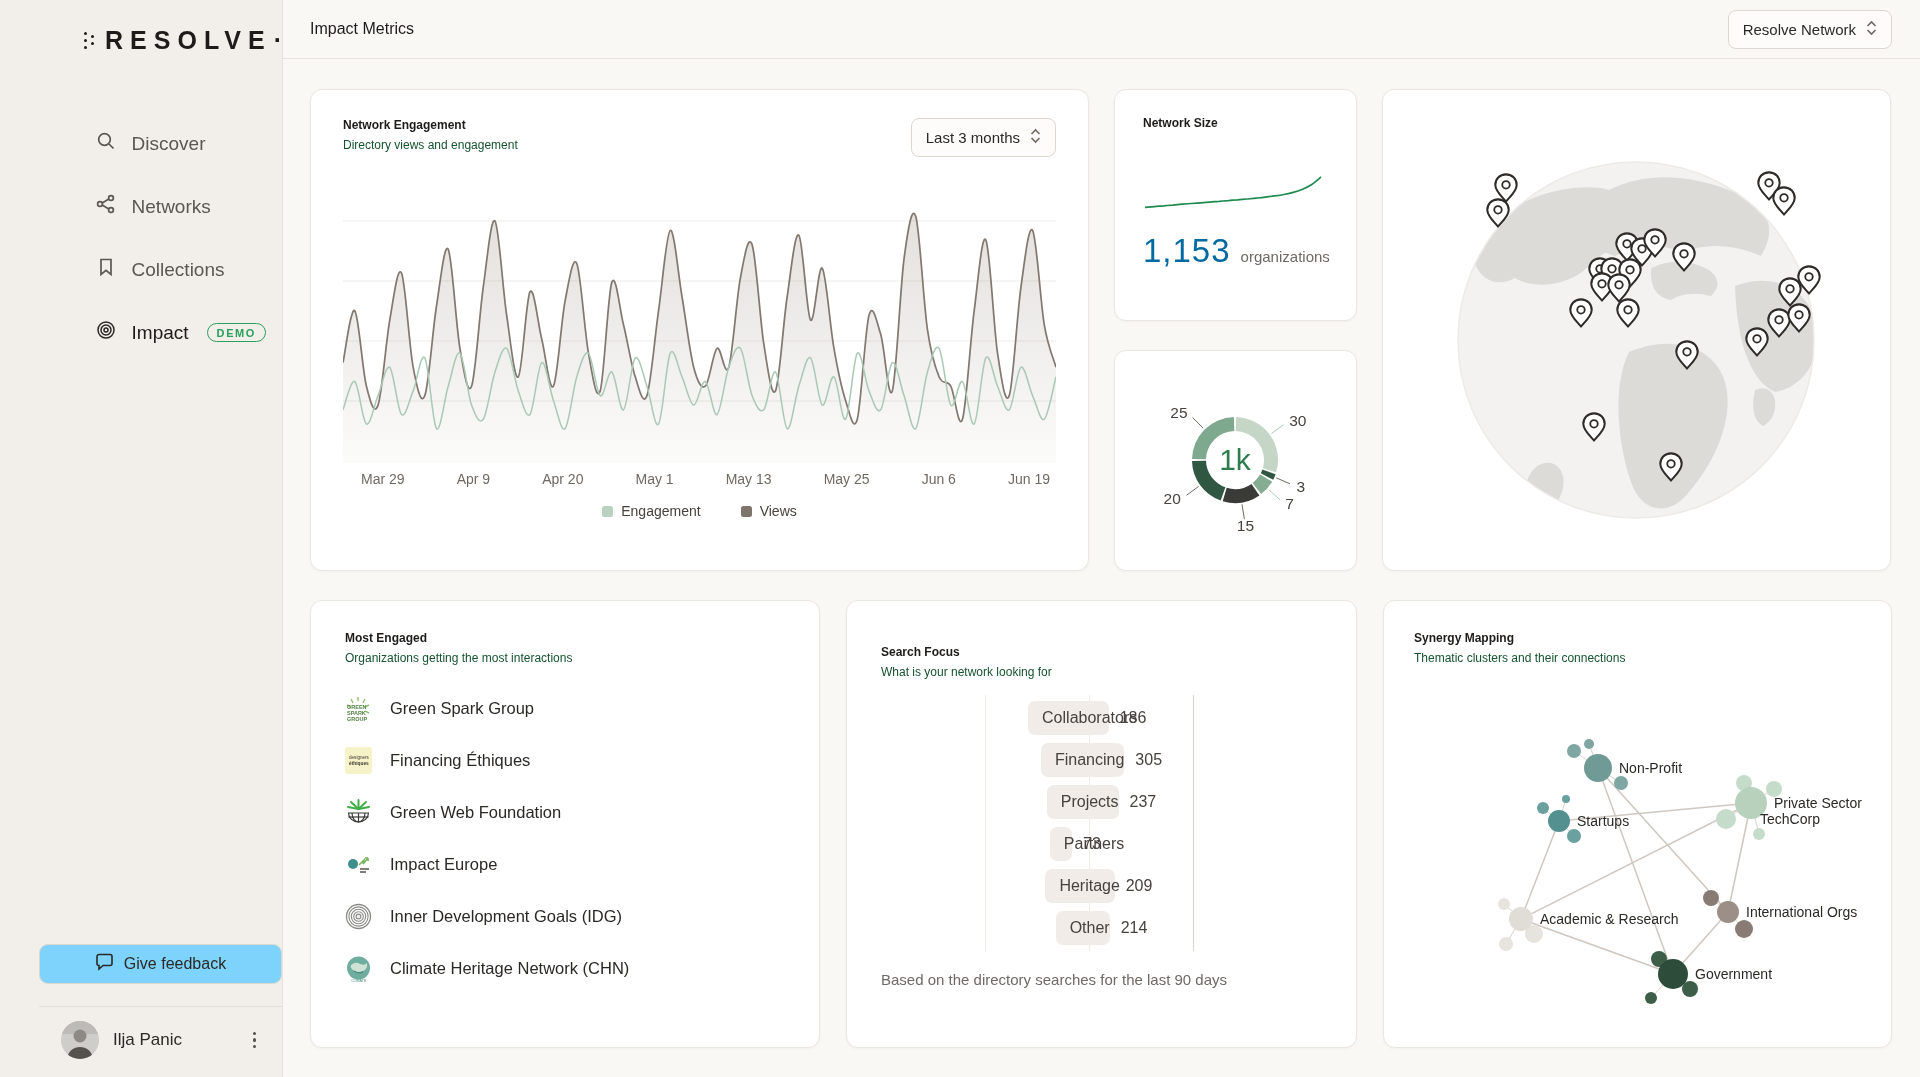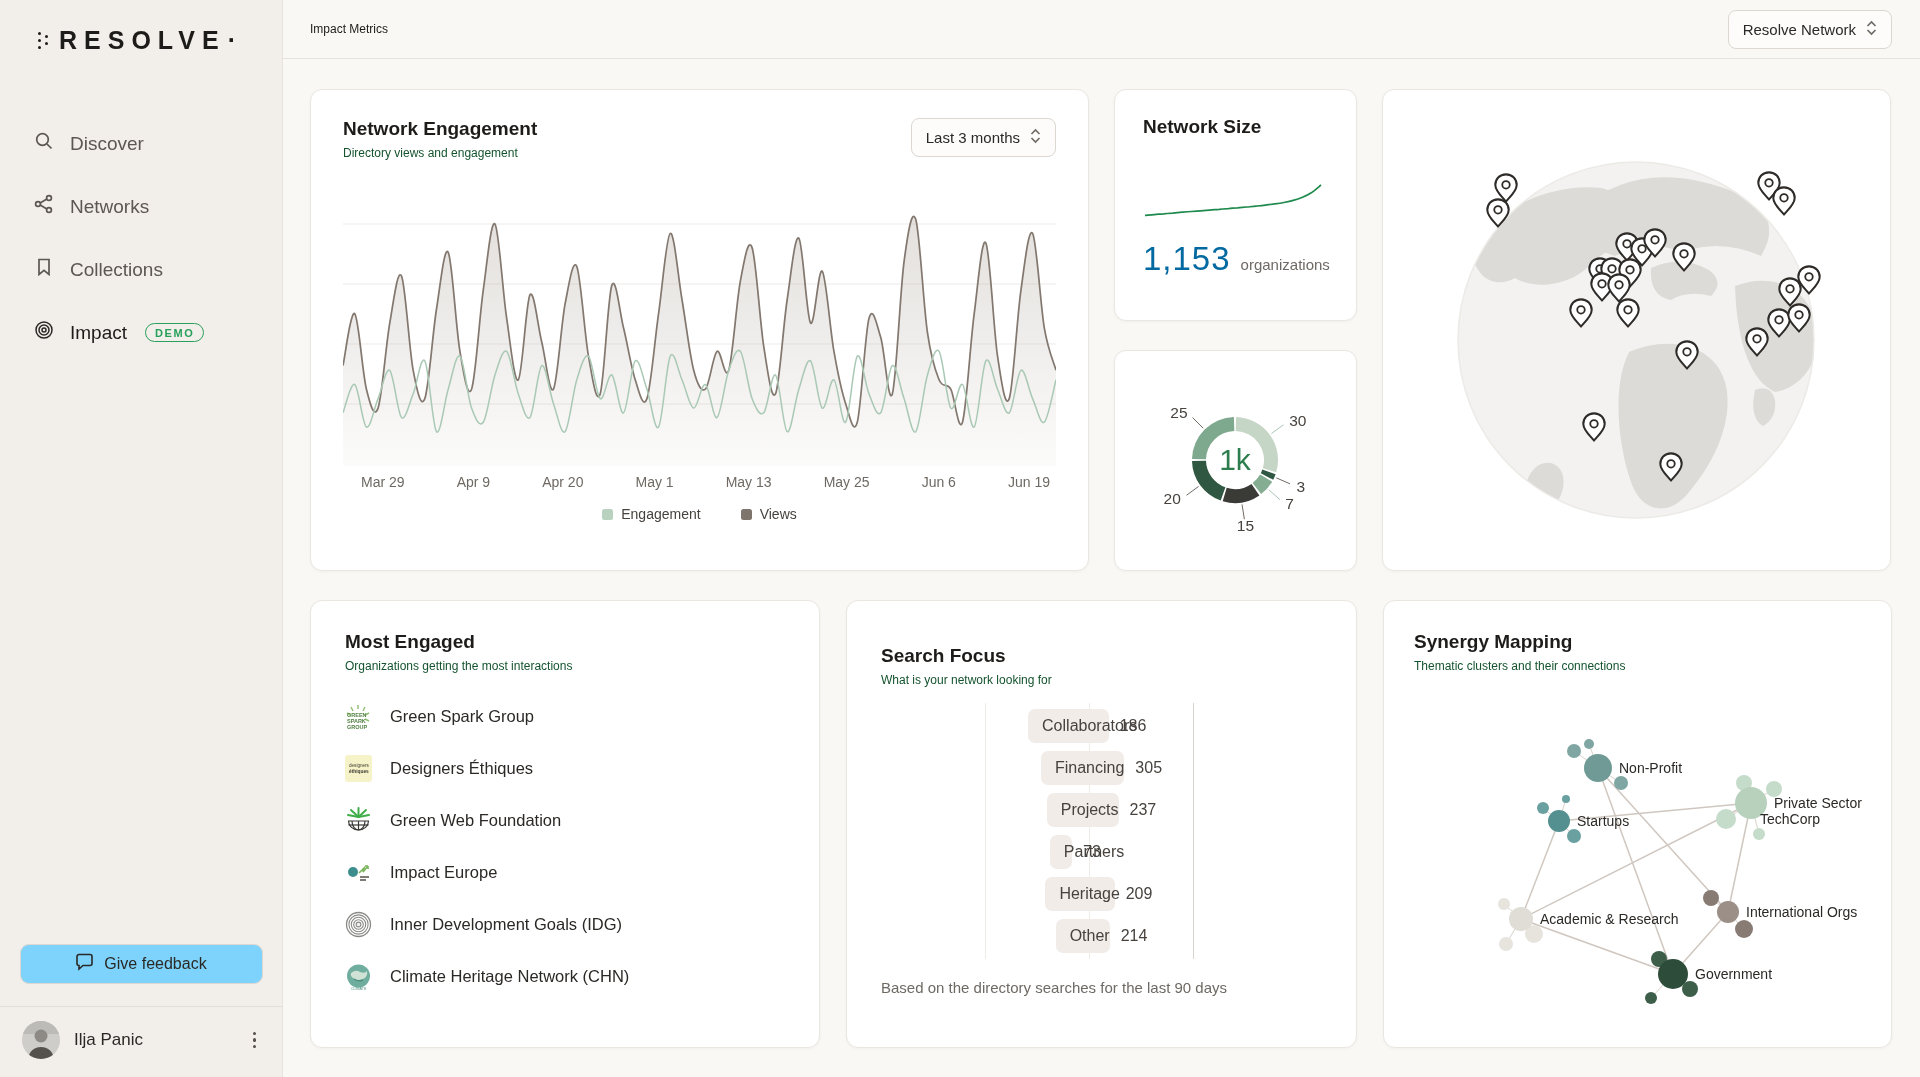--- a/index.html
+++ b/index.html
@@ -1,21 +1,21 @@
 <!DOCTYPE html>
 <html><head>
 <meta charset="utf-8">
 <style>
   * { margin:0; padding:0; box-sizing:border-box; }
   html,body { width:1920px; height:1077px; overflow:hidden; }
   body { font-family:"Liberation Sans", sans-serif; background:#faf8f5; color:#2b2926; }
   .app { display:flex; width:1920px; height:1077px; }
 
   
-  .sidebar { width:283px; height:100%; background:#f2eeea; border-right:1px solid #e7e2dd; display:flex; flex-direction:column; position:relative; }
+  .sidebar { width:283px; height:100%; background:#f2eeea; border-right:1px solid #e7e2dd; display:flex; flex-direction:column; position:relative;align-items:flex-end; }
   .logo { display:flex; align-items:center; gap:8px; padding:26px 0 0 38px; }
   .logo-dots { position:relative; width:13px; height:22px; display:inline-block; }
   .logo-dots i { position:absolute; width:3.4px; height:3.4px; border-radius:50%; background:#1e1c1a; }
   .logo-text { font-size:25px; font-weight:600; letter-spacing:7px; color:#1e1c1a; }
   .logo-enddot { font-size:25px; font-weight:700; color:#1e1c1a; margin-left:-6px; }
   .nav { margin-top:64px; display:flex; flex-direction:column; gap:14px; }
   .nav-item { display:flex; align-items:center; gap:16px; padding:12px 16px 12px 34px; font-size:19px; color:#5d5752; cursor:pointer; }
   .nav-item svg { flex:0 0 auto; }
   .nav-item.active { color:#1e1c1a; font-weight:500; }
   .badge-demo { font-size:11px; font-weight:700; letter-spacing:1.6px; color:#27a05a; border:1.5px solid #2ba05e; border-radius:11px; padding:2.5px 9px 2px; margin-left:2px; }
@@ -23,27 +23,27 @@
   .feedback-btn { display:flex; align-items:center; justify-content:center; gap:10px; width:243px; margin:0 auto 22px; height:40px; background:#7dd3fc; border:1px solid #ddd7d1; border-radius:9px; font-size:16px; color:#2b2926; font-family:inherit; cursor:pointer; }
   .user-row { border-top:1px solid #e3ded9; display:flex; align-items:center; gap:14px; padding:14px 20px 18px 22px; }
   .avatar { width:38px; height:38px; border-radius:50%; overflow:hidden; background:#d9d7d4; flex:0 0 auto; }
   .user-name { font-size:17px; color:#2b2926; flex:1; }
   .kebab { display:flex; flex-direction:column; gap:3px; padding:6px; cursor:pointer; }
   .kebab i { width:3.5px; height:3.5px; border-radius:50%; background:#55504b; }
 
   
   .main { flex:1; display:flex; flex-direction:column; }
   .topbar { height:59px; display:flex; align-items:center; justify-content:space-between; padding:0 28px 0 27px; border-bottom:1px solid #e7e2dd; }
-  .topbar h1 { font-size:12px; font-weight:500; color:#1e1c1a; }
+  .topbar h1 { font-size:16px; font-weight:500; color:#1e1c1a; }
   .select-btn { display:flex; align-items:center; gap:10px; background:#fdfcfb; border:1px solid #ddd7d1; border-radius:8px; padding:9px 14px; font-size:15px; color:#2b2926; font-family:inherit; cursor:pointer; }
   .content { padding:30px 28px 0 27px; }
   .row-top { display:grid; grid-template-columns:779px 243px 509px; gap:29px 25px; }
   .row-bottom { display:grid; grid-template-columns:510px 511px 509px; gap:26px; margin-top:29px; }
   .card { background:#ffffff; border:1px solid #eae6e1; border-radius:12px; box-shadow:0 1px 3px rgba(60,50,40,0.04); }
-  .card-title { font-size:19px; font-weight:600; color:#1e1c1a; }
+  .card-title { font-size:12px; font-weight:600; color:#1e1c1a; }
   .card-sub { font-size:12px; color:#14532d; margin-top:6px; }
 
   
   .card-engagement { height:482px; padding:28px 32px; }
   .eng-head { display:flex; justify-content:space-between; align-items:flex-start; }
   .eng-chart { margin-top:26px; width:100%; height:280px; display:block; }
   .eng-ticks { display:flex; justify-content:space-between; padding:8px 6px 0 18px; font-size:14px; color:#6f6963; }
   .eng-legend { display:flex; justify-content:center; gap:40px; margin-top:16px; font-size:14px; color:#47423d; }
   .eng-legend .li { display:flex; align-items:center; gap:8px; }
   .legend-swatch { width:11px; height:11px; border-radius:2.5px; display:inline-block; }
@@ -422,21 +422,21 @@
               <span class="org-name">Green Spark Group</span>
             </div>
             <div class="org-row">
               <span class="org-icon">
                 <svg width="27" height="27" viewBox="0 0 27 27">
                     <rect x="0" y="0" width="27" height="27" rx="3" fill="#f6f3c8"></rect>
                     <text x="4" y="12" font-size="4.6" fill="#3c3a30" font-family="Liberation Sans, sans-serif">designers</text>
                     <text x="4" y="18" font-size="4.8" font-weight="700" fill="#3c3a30" font-family="Liberation Sans, sans-serif">éthiques</text>
                   </svg>
               </span>
-              <span class="org-name">Designers Éthiques</span>
+              <span class="org-name">Financing Éthiques</span>
             </div>
             <div class="org-row">
               <span class="org-icon">
                 <svg width="27" height="27" viewBox="0 0 27 27">
                     <g stroke="#3fae49" stroke-width="2" stroke-linecap="round">
                       <line x1="13.5" y1="10" x2="13.5" y2="1"></line>
                       <line x1="13.5" y1="10" x2="6" y2="3"></line>
                       <line x1="13.5" y1="10" x2="21" y2="3"></line>
                       <line x1="13.5" y1="10" x2="3" y2="8"></line>
                       <line x1="13.5" y1="10" x2="24" y2="8"></line>

